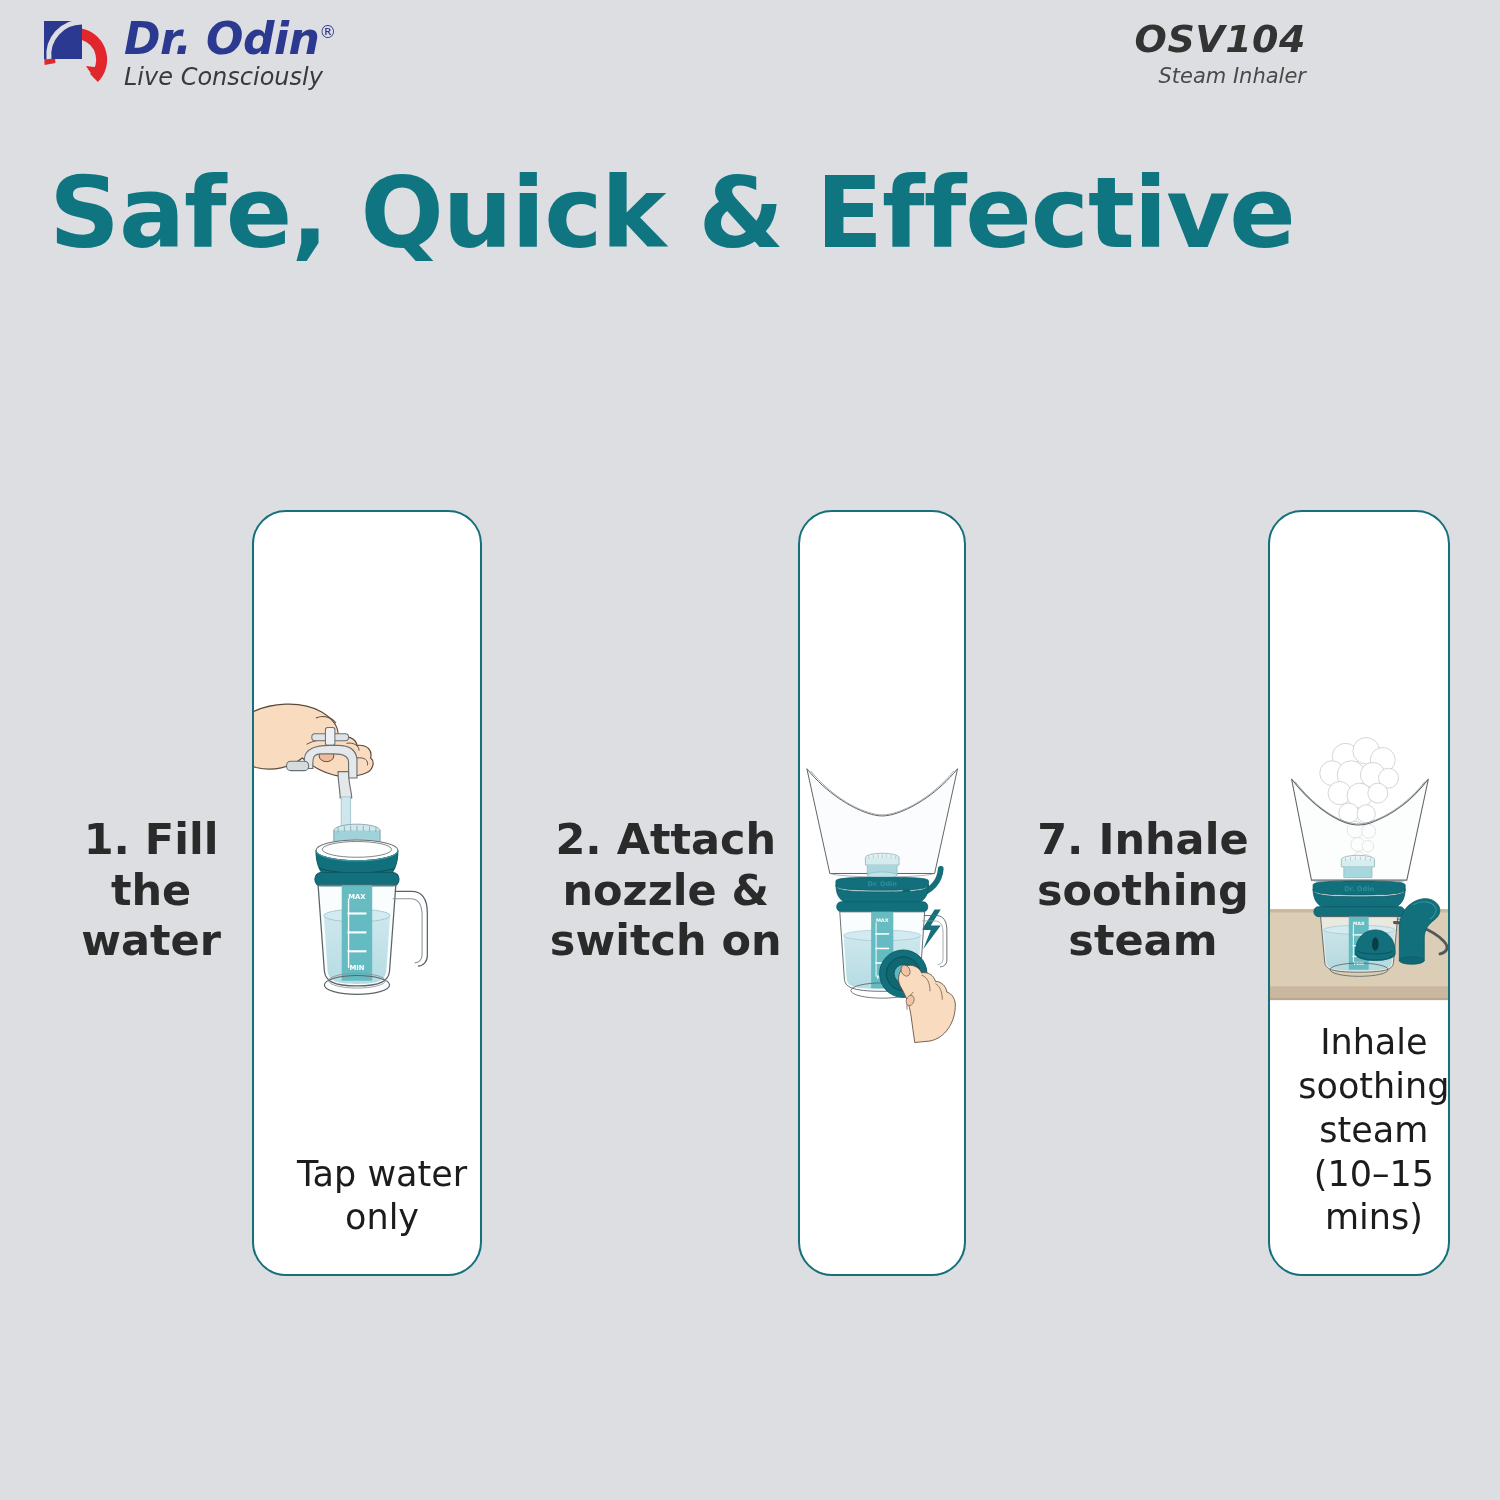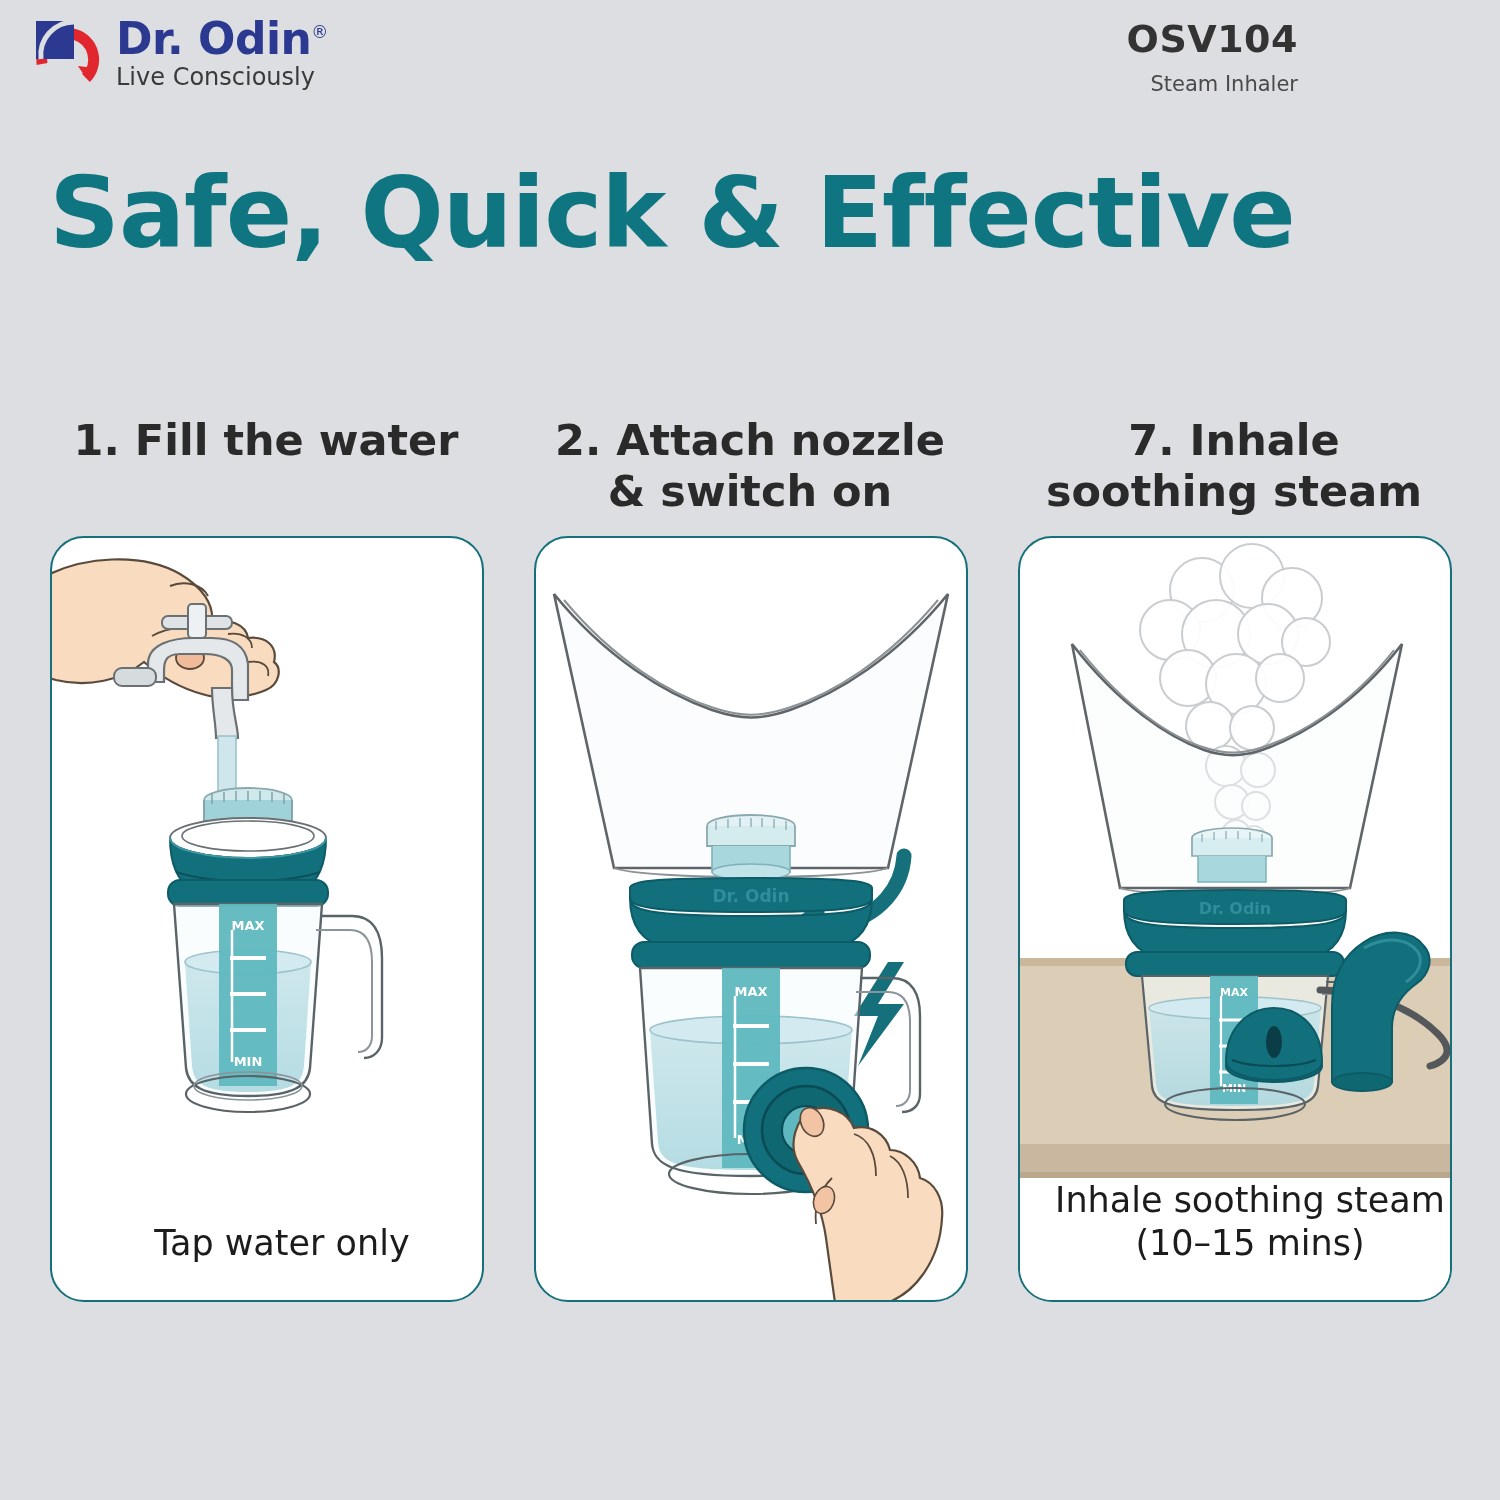--- a/index.html
+++ b/index.html
@@ -6,21 +6,21 @@
   body{
     width:1500px;height:1500px;
     background:#dcdee1;
     font-family:"Liberation Sans", sans-serif;
     overflow:hidden;
     position:relative;
   }
 
   
   .header{
-    position:absolute;left:8px;top:0;width:1320px;height:130px;
+    position:absolute;left:16px;top:0;width:1320px;height:130px;font-style:italic;
   }
   .logo-wrap{
     position:absolute;left:22px;top:16px;
     display:flex;align-items:center;gap:14px;
   }
   .logo-mark{
     position:relative;width:72px;height:76px;flex:none;
   }
   .logo-text-block{display:flex;flex-direction:column;justify-content:center;}
   .logo-name{
@@ -37,39 +37,39 @@
   }
 
   .sku-block{
     position:absolute;right:30px;top:20px;text-align:right;
   }
   .sku-code{
     font-size:38px;font-weight:bold;color:#333333;letter-spacing:0.5px;
     line-height:1;font-family:"DejaVu Sans", sans-serif;
   }
   .sku-sub{
-    font-size:21px;color:#4a4a4a;margin-top:16px;line-height:1;
+    font-size:21px;color:#4a4a4a;margin-top:8px;line-height:1;
     font-family:"DejaVu Sans", sans-serif;
   }
 
   
   .main-title{
     position:absolute;left:0;top:160px;width:1344px;text-align:center;
     font-size:98px;font-weight:bold;color:#0f7580;
     letter-spacing:-1px;line-height:1.1;
     font-family:"DejaVu Sans", sans-serif;
   }
 
   
   .steps{
     position:absolute;left:0;top:415px;width:1500px;height:950px;
     display:flex;justify-content:center;gap:52px;
   }
   .step-col{
-    width:432px;display:flex;flex-direction:column;
+    width:432px;display:flex;flex-direction:row;align-items:center;
   }
   .step-heading{
     font-size:43px;font-weight:bold;color:#2a2a2a;text-align:center;
     line-height:1.18;min-height:115px;
     font-family:"DejaVu Sans", sans-serif;
   }
   .card{
     position:relative;width:430px;height:762px;
     background:#ffffff;border:2px solid #15707c;border-radius:34px;
     overflow:hidden;margin-top:6px;

